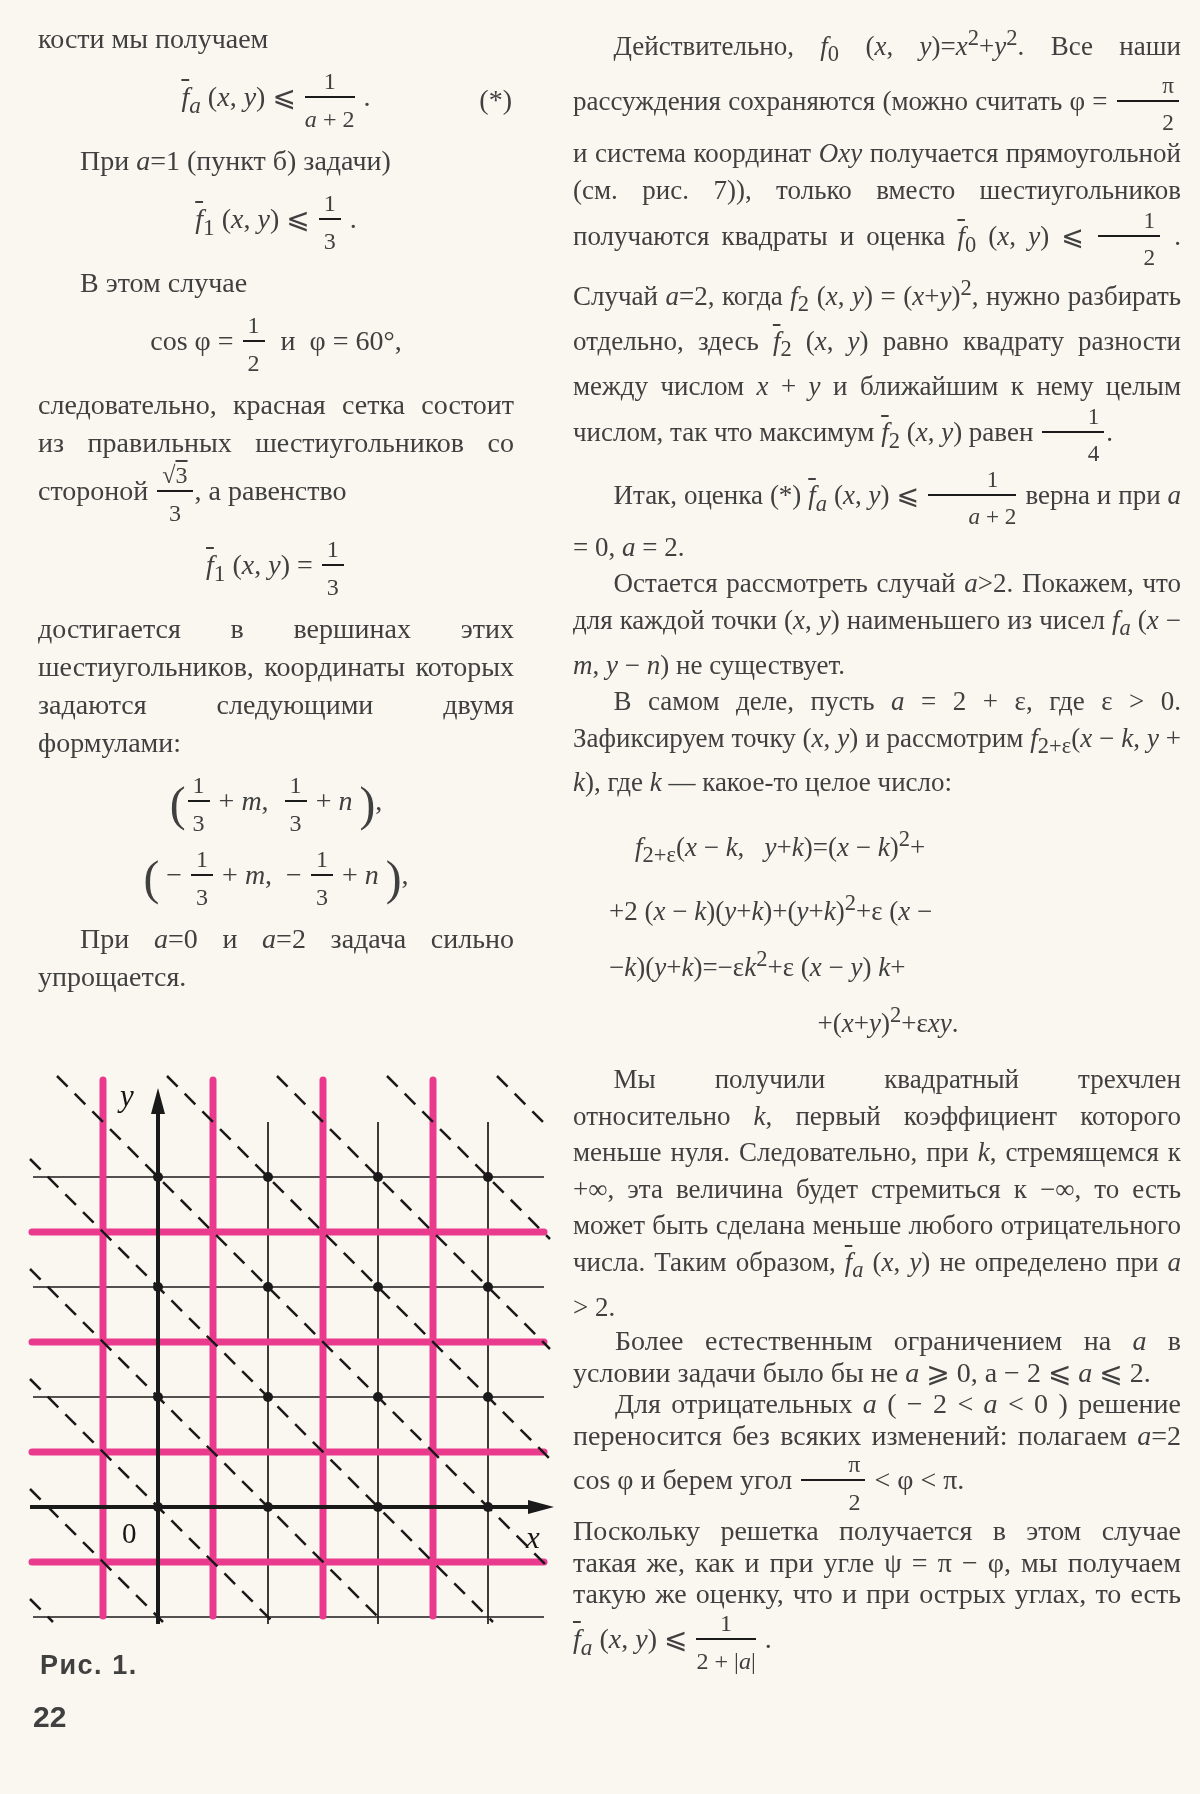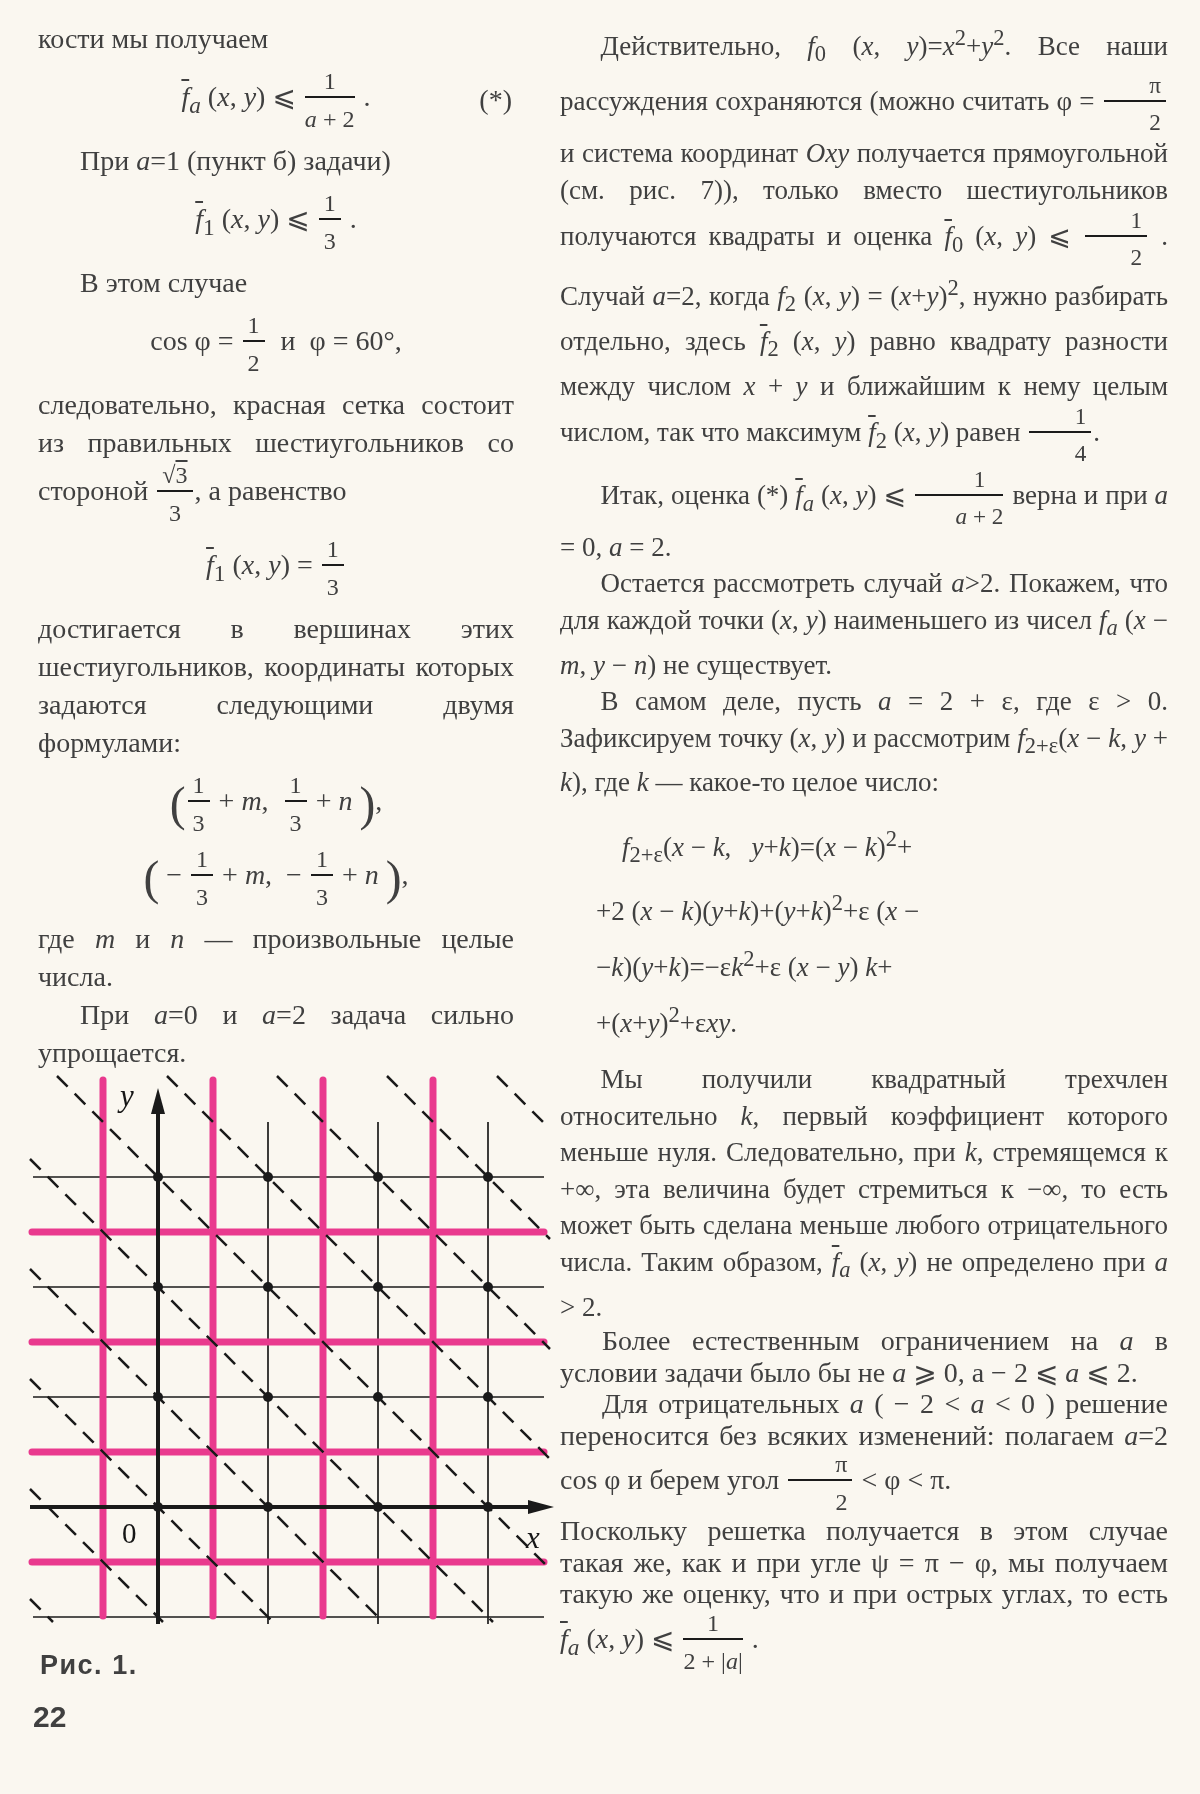--- a/index.html
+++ b/index.html
@@ -1,37 +1,37 @@
 <!DOCTYPE html>
 <html><head>
 <meta charset="utf-8">
 <style>
   html,body{margin:0;padding:0;}
   body{width:1200px;height:1794px;overflow:hidden;}
   .page{position:relative;width:1200px;height:1794px;background:#faf7f0;color:#404040;
         font-family:"Liberation Serif","DejaVu Serif",serif;}
   .col{position:absolute;text-align:justify;}
   .col-left{left:38px;top:20px;width:476px;font-size:28px;line-height:38px;}
-  .col-right{left:560px;top:20px;width:608px;font-size:27px;line-height:36.5px;}
+  .col-right{left:573px;top:20px;width:608px;font-size:27px;line-height:36.5px;}
   p{margin:0;}
   .ind{text-indent:1.5em;}
   .eqrow{position:relative;margin:10px 0;}
   .eq{text-align:center;margin:10px 0;line-height:1.2;}
   .eqrow .eq{margin:0;}
   .eqtag{position:absolute;right:2px;top:50%;transform:translateY(-50%);}
   .frac{display:inline-block;vertical-align:middle;text-align:center;line-height:1.08;
         font-size:0.86em;padding:0 2px;}
   .frac .num{display:block;border-bottom:2px solid #1b1b1b;padding:0 5px 2px;}
   .frac .den{display:block;padding-top:8px;}
   .ov{text-decoration:overline;}
   .bp{font-size:1.7em;vertical-align:middle;line-height:0;font-weight:400;}
   .smal{font-size:28px;line-height:31.5px;}
   .eqblock{margin:14px 0;padding-left:36px;line-height:48px;text-align:left;}
   .eqblock .l1{padding-left:26px;}
-  .eqblock .l4{text-align:left;padding-right:14px;}
+  .eqblock .l4{text-align:center;padding-right:14px;}
   .figure{position:absolute;left:18px;top:1064px;width:545px;height:580px;}
   .caption{position:absolute;left:40px;top:1650px;font-family:"Liberation Sans",sans-serif;
            font-weight:700;font-size:27px;letter-spacing:1.5px;}
   .pagenum{position:absolute;left:33px;top:1700px;font-family:Liberation Sans, sans-serif;
            font-weight:700;font-size:30px;}
   .axlbl{font-family:"Liberation Serif","DejaVu Serif",serif;font-style:italic;
          font-size:31px;fill:#161616;}
   .olbl{font-family:"Liberation Serif","DejaVu Serif",serif;font-size:29px;fill:#161616;}
 </style>
 </head>
@@ -47,21 +47,20 @@
     </div>
     <p class="ind">При <i>a</i>=1 (пункт б) задачи)</p>
     <div class="eq"><span class="ov"><i>f</i></span><sub>1</sub> (<i>x</i>, <i>y</i>) ⩽ <span class="frac"><span class="num">1</span><span class="den">3</span></span> .</div>
     <p class="ind">В этом случае</p>
     <div class="eq">cos φ = <span class="frac"><span class="num">1</span><span class="den">2</span></span> &nbsp;и&nbsp; φ = 60°,</div>
     <p>следовательно, красная сетка состоит из правильных шестиугольников со стороной <span class="frac"><span class="num">√<span class="ov">3</span></span><span class="den">3</span></span>, а равенство</p>
     <div class="eq"><span class="ov"><i>f</i></span><sub>1</sub> (<i>x</i>, <i>y</i>) = <span class="frac"><span class="num">1</span><span class="den">3</span></span></div>
     <p>достигается в вершинах этих шестиугольников, координаты которых задаются следующими двумя формулами:</p>
     <div class="eq"><span class="bp">(</span><span class="frac"><span class="num">1</span><span class="den">3</span></span> + <i>m</i>,&nbsp; <span class="frac"><span class="num">1</span><span class="den">3</span></span> + <i>n</i> <span class="bp">)</span>,</div>
     <div class="eq"><span class="bp">(</span> − <span class="frac"><span class="num">1</span><span class="den">3</span></span> + <i>m</i>,&nbsp; − <span class="frac"><span class="num">1</span><span class="den">3</span></span> + <i>n</i> <span class="bp">)</span>,</div>
-    <p>где <i>m</i> и <i>n</i> — произвольные целые числа.</p>
     <p class="ind">При <i>a</i>=0 и <i>a</i>=2 задача сильно упрощается.</p>
   </div>
 
   <div class="col col-right">
     <p class="ind">Действительно, <i>f</i><sub>0</sub> (<i>x</i>, <i>y</i>)=<i>x</i><sup>2</sup>+<i>y</i><sup>2</sup>. Все наши рассуждения сохраняются (можно считать φ = <span class="frac"><span class="num">π</span><span class="den">2</span></span> и система координат <i>Oxy</i> получается прямоугольной (см. рис. 7)), только вместо шестиугольников получаются квадраты и оценка <span class="ov"><i>f</i></span><sub>0</sub> (<i>x</i>, <i>y</i>) ⩽ <span class="frac"><span class="num">1</span><span class="den">2</span></span> . Случай <i>a</i>=2, когда <i>f</i><sub>2</sub> (<i>x</i>, <i>y</i>) = (<i>x</i>+<i>y</i>)<sup>2</sup>, нужно разбирать отдельно, здесь <span class="ov"><i>f</i></span><sub>2</sub> (<i>x</i>, <i>y</i>) равно квадрату разности между числом <i>x</i> + <i>y</i> и ближайшим к нему целым числом, так что максимум <span class="ov"><i>f</i></span><sub>2</sub> (<i>x</i>, <i>y</i>) равен <span class="frac"><span class="num">1</span><span class="den">4</span></span>.</p>
     <p class="ind">Итак, оценка (*) <span class="ov"><i>f</i></span><sub><i>a</i></sub> (<i>x</i>, <i>y</i>) ⩽ <span class="frac"><span class="num">1</span><span class="den"><i>a</i> + 2</span></span> верна и при <i>a</i> = 0, <i>a</i> = 2.</p>
     <p class="ind">Остается рассмотреть случай <i>a</i>&gt;2. Покажем, что для каждой точки (<i>x</i>, <i>y</i>) наименьшего из чисел <i>f</i><sub><i>a</i></sub> (<i>x</i> − <i>m</i>, <i>y</i> − <i>n</i>) не существует.</p>
     <p class="ind">В самом деле, пусть <i>a</i> = 2 + ε, где ε &gt; 0. Зафиксируем точку (<i>x</i>, <i>y</i>) и рассмотрим <i>f</i><sub>2+ε</sub>(<i>x</i> − <i>k</i>, <i>y</i> + <i>k</i>), где <i>k</i> — какое-то целое число:</p>
     <div class="eqblock">
       <div class="l1"><i>f</i><sub>2+ε</sub>(<i>x</i> − <i>k</i>, &nbsp;&nbsp;<i>y</i>+<i>k</i>)=(<i>x</i> − <i>k</i>)<sup>2</sup>+</div>

